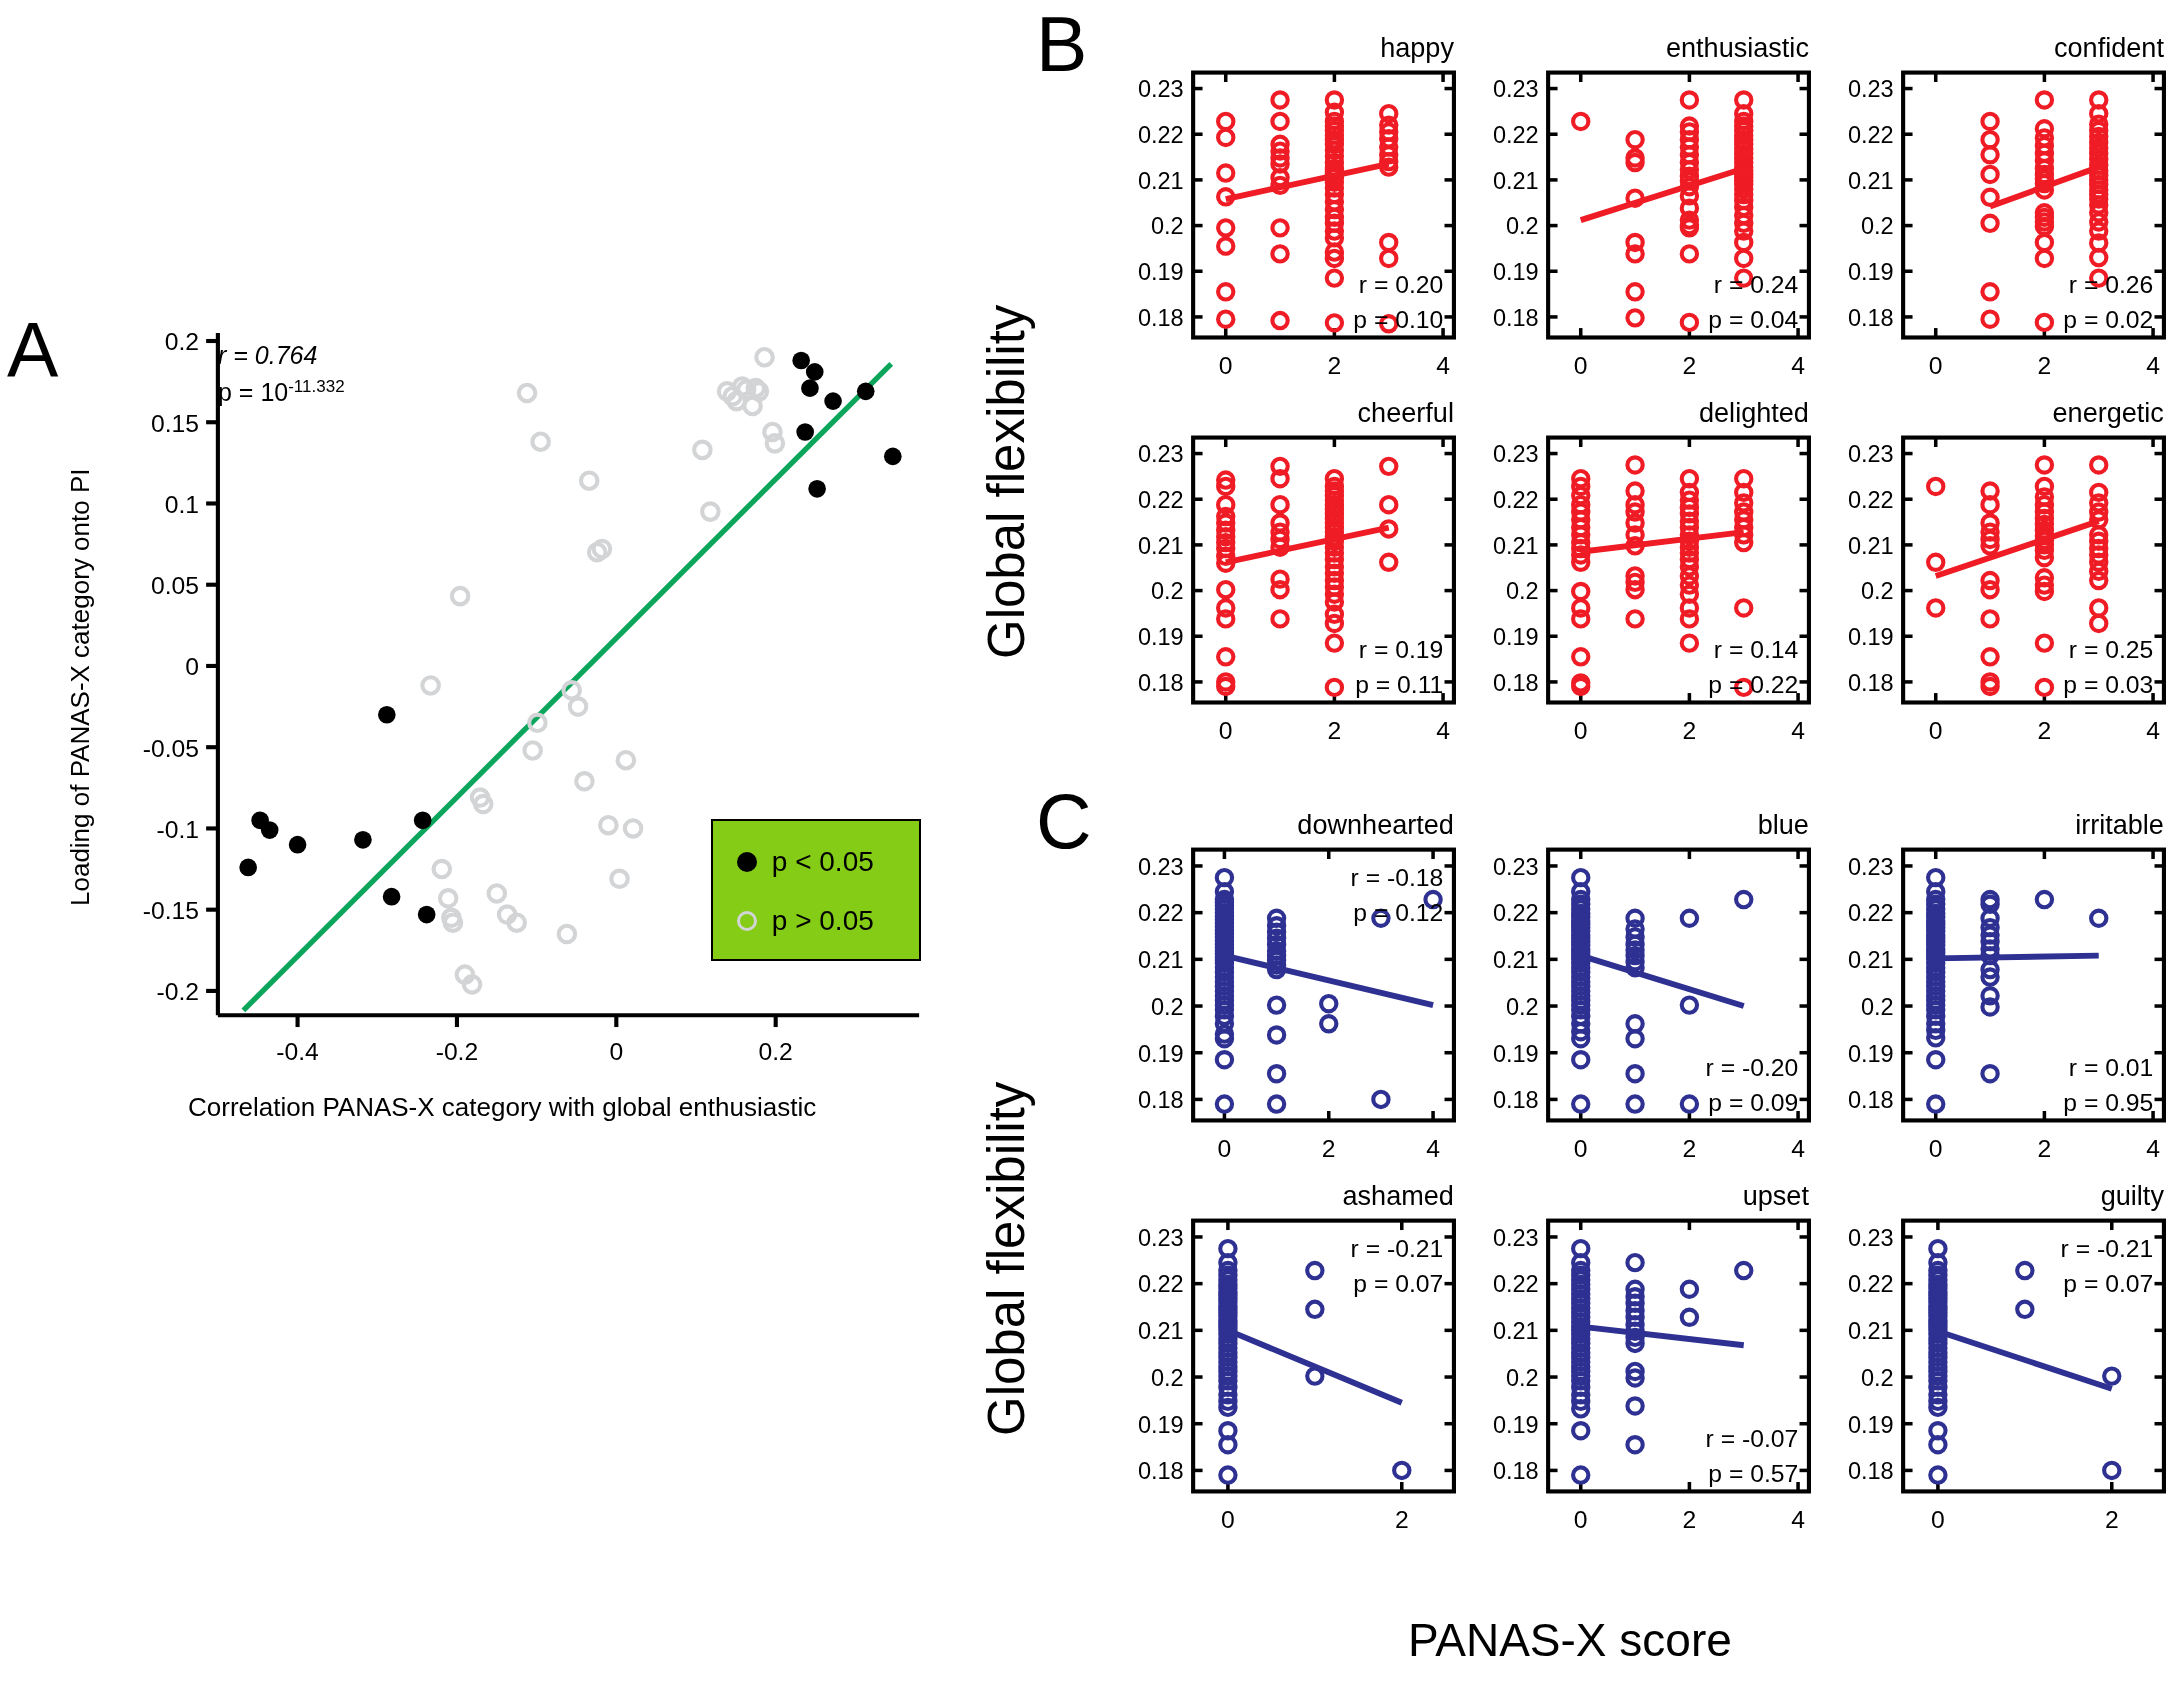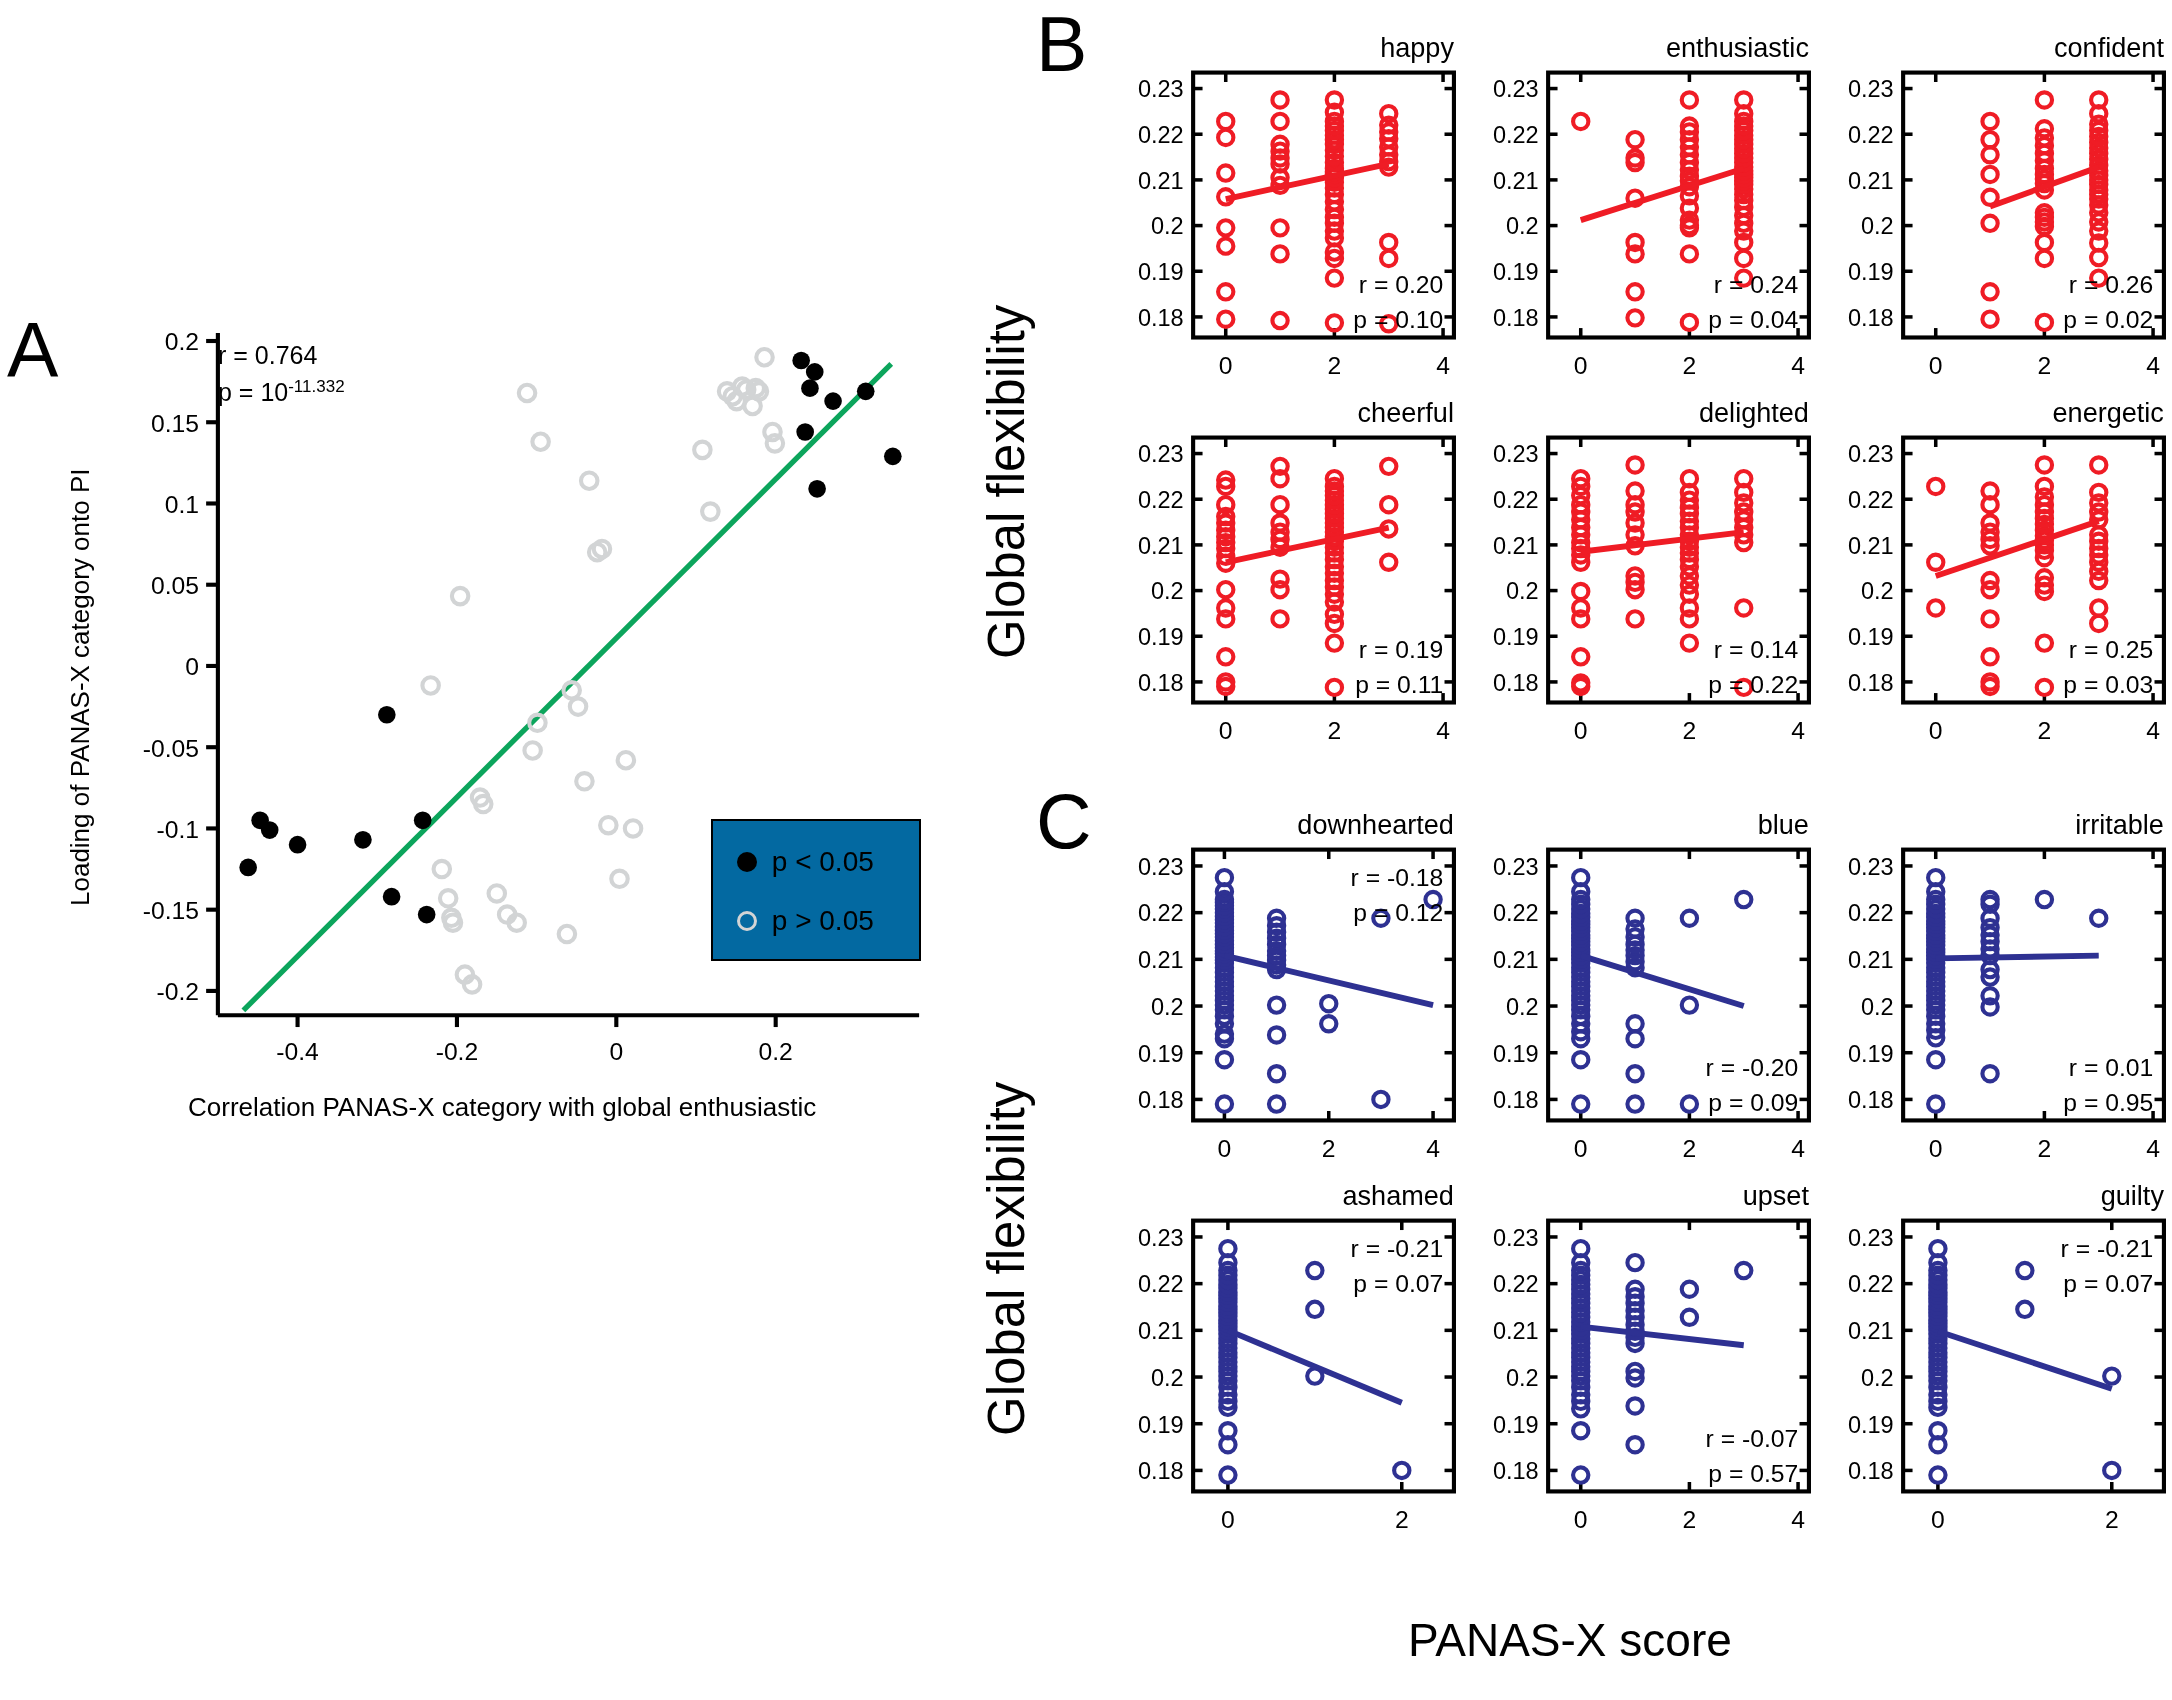--- a/index.html
+++ b/index.html
@@ -10,21 +10,21 @@
   .panel-letter{font-size:77px;font-weight:400;line-height:1;letter-spacing:-1.2px;}
   .axlabel{font-size:26px;}
   .statline{font-size:25px;white-space:nowrap;}
   .vert-label{
     transform-origin:0 0;
     transform:rotate(-90deg);
     white-space:nowrap;
   }
   .bigvert{font-size:51px;}
   svg{display:block;overflow:visible;}
-  .legendbox{border:2.9px solid #000;background:#0369a1;}
+  .legendbox{border:2.9px solid #000;background:#84cc16;}
   .legend-row{display:flex;align-items:center;gap:15.3px;}
   .legend-dot-filled{width:20px;height:20px;border-radius:50%;background:#000;flex:0 0 auto;}
   .legend-dot-open{width:20px;height:20px;border-radius:50%;border:3.5px solid #d2d4d5;box-sizing:border-box;flex:0 0 auto;}
   .legend-label{font-size:28px;}
   .xaxis-title{font-size:46px;}
 </style>
 </head>
 <body>
 
 <div class="abs panel-letter" style="left:7px;top:312px;">A</div>
@@ -116,21 +116,21 @@
       <circle cx="1118.3000000000002" cy="178.47619047619048" r="15" fill="#000000"></circle>
       <circle cx="1126.4272727272728" cy="103.90476190476184" r="15" fill="#000000"></circle>
       <circle cx="1134.5545454545454" cy="76.28571428571426" r="15" fill="#000000"></circle>
       <circle cx="1138.6181818181817" cy="275.1428571428571" r="15" fill="#000000"></circle>
       <circle cx="1165.709090909091" cy="125.99999999999996" r="15" fill="#000000"></circle>
       <circle cx="1221.2454545454545" cy="109.42857142857136" r="15" fill="#000000"></circle>
       <circle cx="1267.3" cy="219.90476190476187" r="15" fill="#000000"></circle>
     </svg>
   </div>
 
-<div class="abs statline" style="left:218px;top:341px;">r = 0.764</div>
+<div class="abs statline" style="left:218px;top:341px;font-style:italic;">r = 0.764</div>
 <div class="abs statline" style="left:218px;top:377px;">
   <span>p = 10</span><sup style="font-size:17px;">-11.332</sup>
 </div>
 
 <div class="abs legendbox" id="panelA-legend" style="left:711px;top:819px;width:206px;height:138px;">
   <div class="legend-row" style="margin:25px 0 0 23.5px;">
     <span class="legend-dot-filled"></span>
     <span class="legend-label">p &lt; 0.05</span>
   </div>
   <div class="legend-row" style="margin:27px 0 0 23.5px;">

